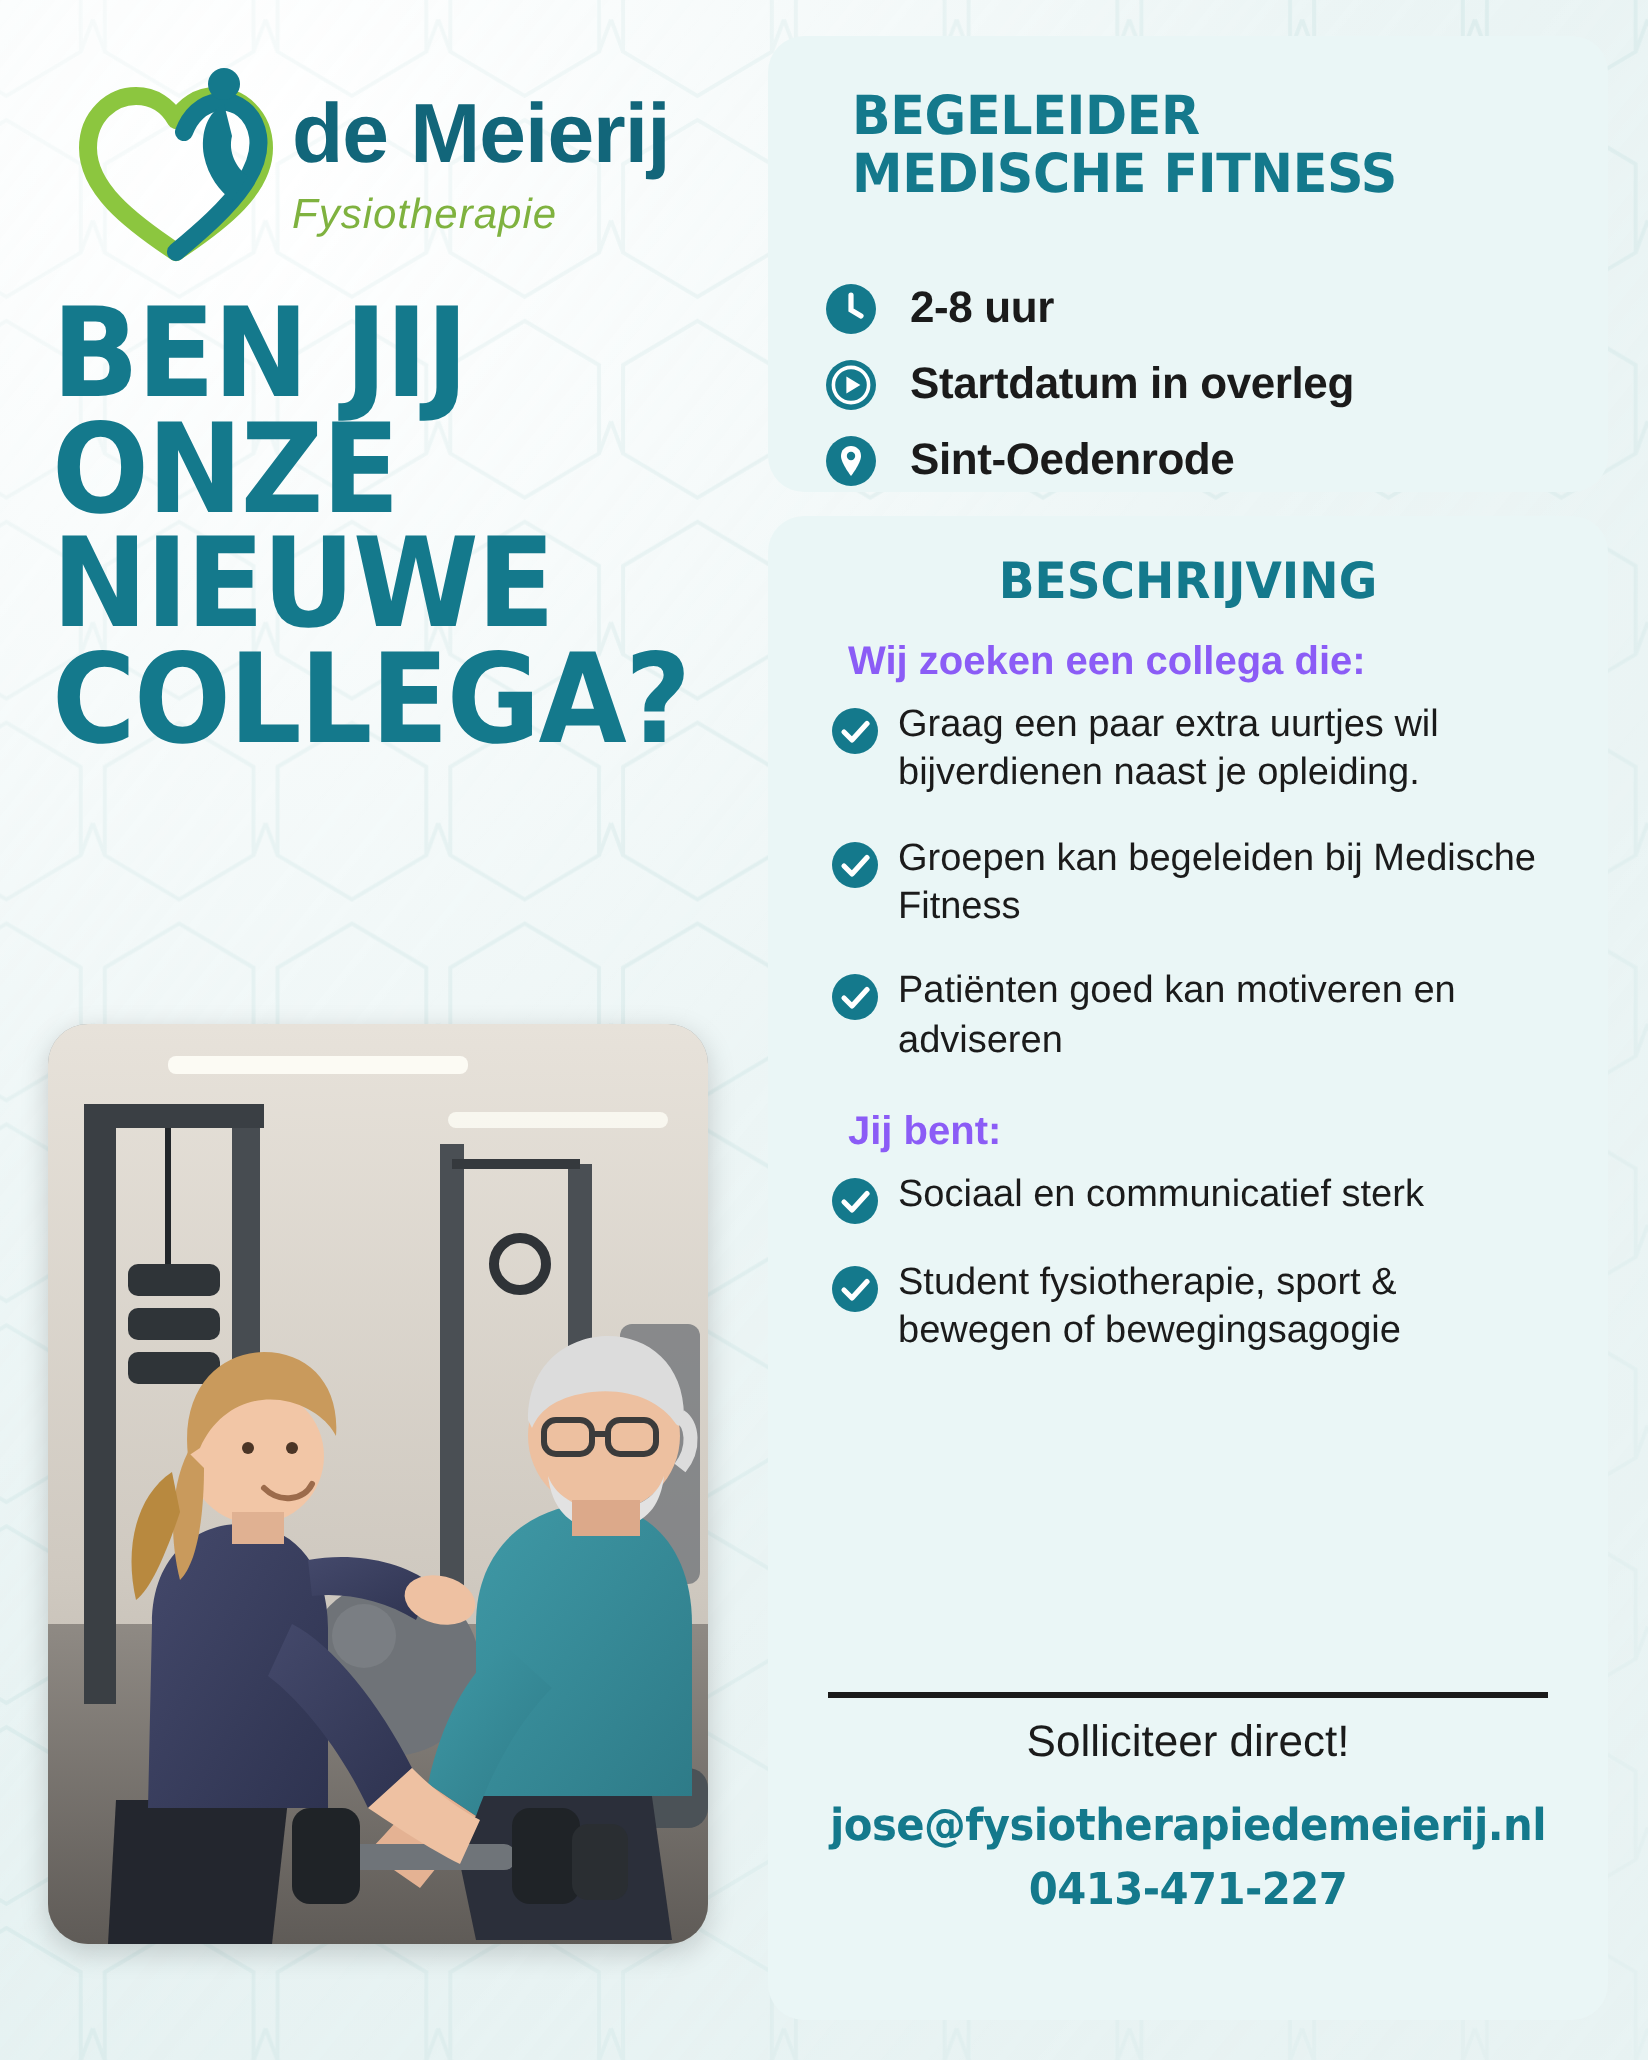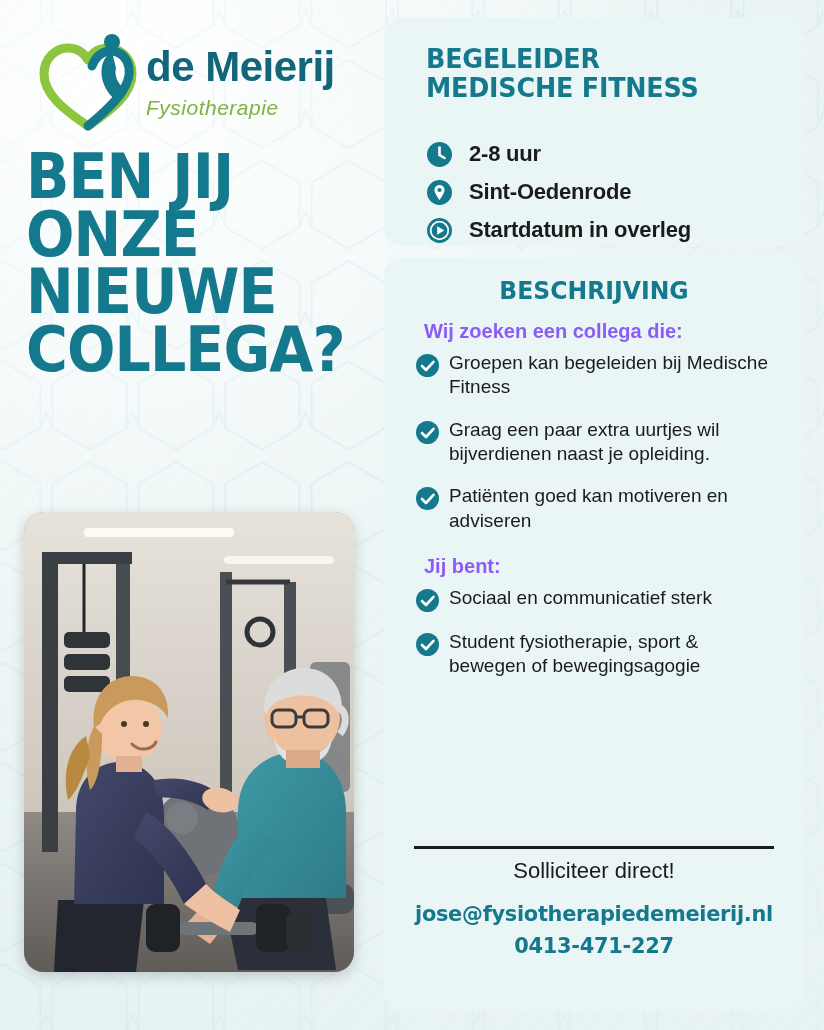--- a/index.html
+++ b/index.html
@@ -122,21 +122,21 @@
     font-family: "DejaVu Sans", sans-serif;
     font-weight: 700;
     font-size: 27px;
     line-height: 1.08;
     letter-spacing: -0.2px;
     transform: scaleX(0.94);
     transform-origin: left top;
   }
   .meta-list {
     position: absolute;
-    left: 42px;
+    left: 28px;
     top: 118px;
     width: 360px;
   }
   .meta-row {
     display: flex;
     align-items: center;
     height: 36px;
     margin-bottom: 2px;
   }
   .meta-ico {
@@ -398,66 +398,66 @@
             <path d="M13.5 6.5 V14 L18.5 17" fill="none" stroke="#ffffff" stroke-width="2.6" stroke-linecap="round"></path>
           </svg>
         </span>
         <span class="meta-label">2-8 uur</span>
       </div>
 
       <div class="meta-row">
         <span class="meta-ico">
           <svg viewBox="0 0 27 27" xmlns="http://www.w3.org/2000/svg">
             <circle cx="13.5" cy="13.5" r="12.5" fill="#14798c"></circle>
-            <path d="M13.5 6 C10.5 6 8.5 8.2 8.5 11 C8.5 14.6 13.5 21 13.5 21 C13.5 21 18.5 14.6 18.5 11 C18.5 8.2 16.5 6 13.5 6 Z" fill="#ffffff"></path>
-            <circle cx="13.5" cy="11" r="2.1" fill="#14798c"></circle>
+            <circle cx="13.5" cy="13.5" r="8.8" fill="none" stroke="#ffffff" stroke-width="1.8"></circle>
+            <path d="M11.2 9.2 L18.2 13.5 L11.2 17.8 Z" fill="#ffffff"></path>
           </svg>
         </span>
-        <span class="meta-label">Sint-Oedenrode</span>
+        <span class="meta-label">Startdatum in overleg</span>
       </div>
 
       <div class="meta-row">
         <span class="meta-ico">
           <svg viewBox="0 0 27 27" xmlns="http://www.w3.org/2000/svg">
             <circle cx="13.5" cy="13.5" r="12.5" fill="#14798c"></circle>
-            <circle cx="13.5" cy="13.5" r="8.8" fill="none" stroke="#ffffff" stroke-width="1.8"></circle>
-            <path d="M11.2 9.2 L18.2 13.5 L11.2 17.8 Z" fill="#ffffff"></path>
+            <path d="M13.5 6 C10.5 6 8.5 8.2 8.5 11 C8.5 14.6 13.5 21 13.5 21 C13.5 21 18.5 14.6 18.5 11 C18.5 8.2 16.5 6 13.5 6 Z" fill="#ffffff"></path>
+            <circle cx="13.5" cy="11" r="2.1" fill="#14798c"></circle>
           </svg>
         </span>
-        <span class="meta-label">Startdatum in overleg</span>
+        <span class="meta-label">Sint-Oedenrode</span>
       </div>
     </div>
   </div>
 
   <div class="card card-main">
 
     <div class="section-title">BESCHRIJVING</div>
 
     <div class="body">
 
       <p class="sub-head">Wij zoeken een collega die:</p>
 
       <div class="bullet">
         <span class="check">
           <svg viewBox="0 0 23 23" xmlns="http://www.w3.org/2000/svg">
               <circle cx="11.5" cy="11.5" r="11.5" fill="#14798c"></circle>
               <path d="M6 12 L10 16 L17.5 7.8" fill="none" stroke="#ffffff" stroke-width="2.6" stroke-linecap="round" stroke-linejoin="round"></path>
             </svg>
         </span>
-        <span class="bullet-text">Groepen kan begeleiden bij Medische Fitness</span>
+        <span class="bullet-text">Graag een paar extra uurtjes wil bijverdienen naast je opleiding.</span>
       </div>
 
       <div class="bullet">
         <span class="check">
           <svg viewBox="0 0 23 23" xmlns="http://www.w3.org/2000/svg">
               <circle cx="11.5" cy="11.5" r="11.5" fill="#14798c"></circle>
               <path d="M6 12 L10 16 L17.5 7.8" fill="none" stroke="#ffffff" stroke-width="2.6" stroke-linecap="round" stroke-linejoin="round"></path>
             </svg>
         </span>
-        <span class="bullet-text">Graag een paar extra uurtjes wil bijverdienen naast je opleiding.</span>
+        <span class="bullet-text">Groepen kan begeleiden bij Medische Fitness</span>
       </div>
 
       <div class="bullet">
         <span class="check">
           <svg viewBox="0 0 23 23" xmlns="http://www.w3.org/2000/svg">
               <circle cx="11.5" cy="11.5" r="11.5" fill="#14798c"></circle>
               <path d="M6 12 L10 16 L17.5 7.8" fill="none" stroke="#ffffff" stroke-width="2.6" stroke-linecap="round" stroke-linejoin="round"></path>
             </svg>
         </span>
         <span class="bullet-text">Patiënten goed kan motiveren en adviseren</span>

